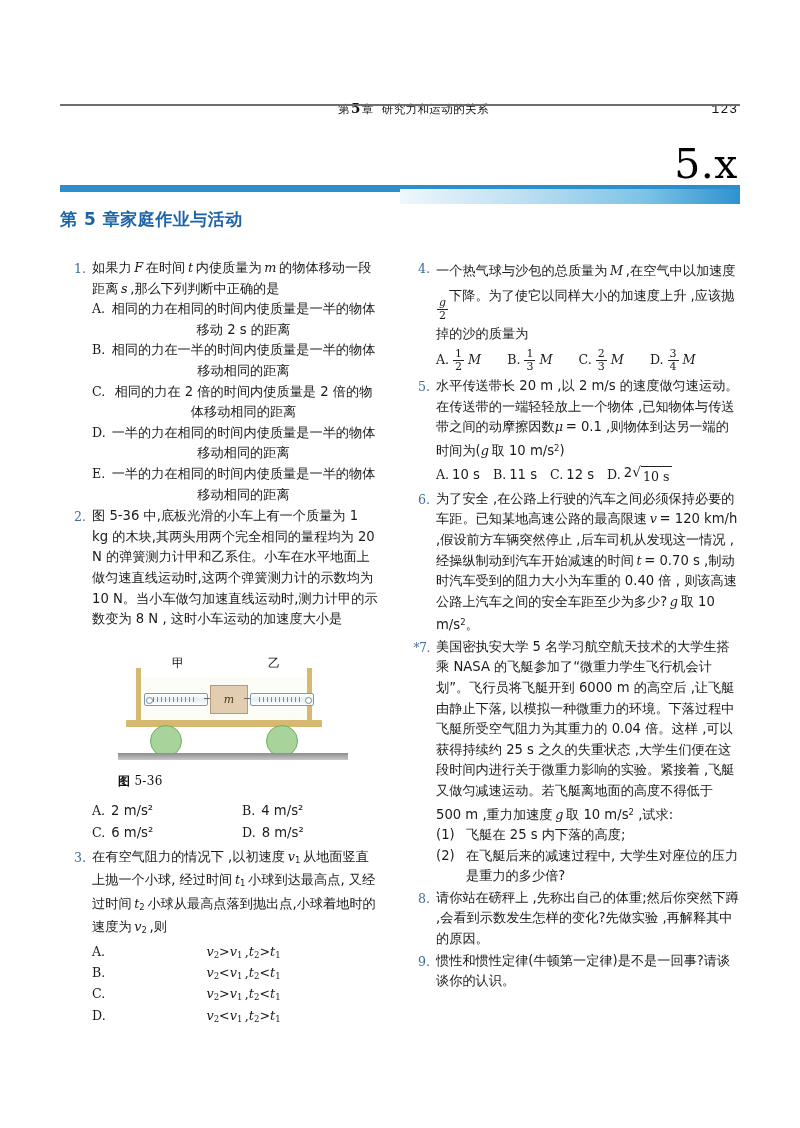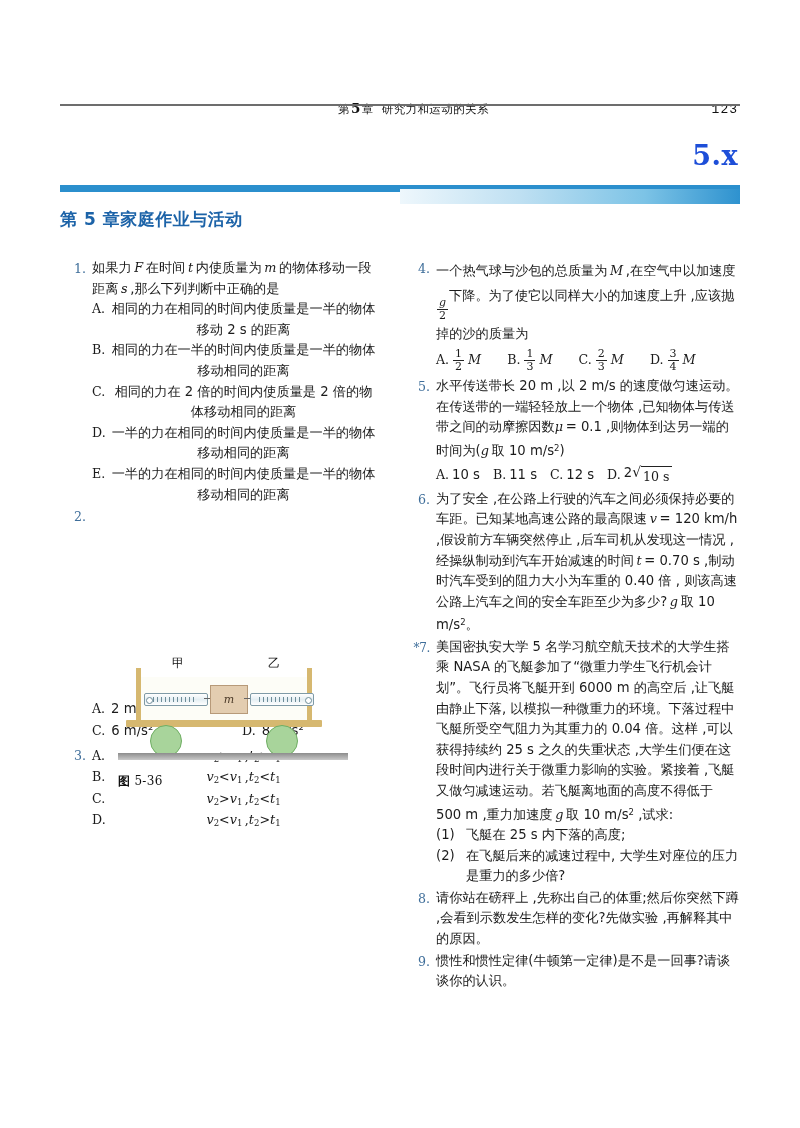--- a/index.html
+++ b/index.html
@@ -38,21 +38,21 @@
   }
   .runhead-rule{
     position:absolute;left:60px;right:60px;top:104px;
     height:1.6px;background:#6d6d6d;
   }
 
   
   .bignum{
     position:absolute;right:62px;top:140px;
     font-family:"DejaVu Serif","Liberation Serif",serif;
-    font-weight:bold;font-size:27px;color:#1d4ed8;
+    font-weight:normal;font-size:41px;color:#000000;
     letter-spacing:.5px;
   }
 
   
   .bluebar{
     position:absolute;left:60px;top:185px;width:680px;height:7px;
     background:#2b8fcd;
   }
   .bluegrad{
     position:absolute;left:400px;top:189px;width:340px;height:15px;
@@ -259,20 +259,23 @@
           <div class="opt">
             <span class="opt-k">E.</span>
             <span class="opt-t">一半的力在相同的时间内使质量是一半的物体移动相同的距离</span>
           </div>
         </div>
       </div>
     </div>
 
     <div class="q">
       <div class="q-num">2.</div>
+      <div class="q-body">
+        <p>图 5-36 中,底板光滑的小车上有一个质量为 1 kg 的木块,其两头用两个完全相同的量程均为 20 N 的弹簧测力计甲和乙系住。小车在水平地面上做匀速直线运动时,这两个弹簧测力计的示数均为 10 N。当小车做匀加速直线运动时,测力计甲的示数变为 8 N , 这时小车运动的加速度大小是</p>
+      </div>
     </div>
 
     <div style="height:166px"></div>
 
     <div class="q">
       <div class="q-num"></div>
       <div class="q-body">
         <div class="opts-grid">
           <div class="og">
             <span class="k">A.</span>
@@ -290,20 +293,21 @@
             <span class="k">D.</span>
             <span>8 m/s²</span>
           </div>
         </div>
       </div>
     </div>
 
     <div class="q">
       <div class="q-num">3.</div>
       <div class="q-body">
+        <p>在有空气阻力的情况下 ,以初速度 <span class="it">v</span><sub>1</sub> 从地面竖直上抛一个小球, 经过时间 <span class="it">t</span><sub>1</sub> 小球到达最高点, 又经过时间 <span class="it">t</span><sub>2</sub> 小球从最高点落到抛出点,小球着地时的速度为 <span class="it">v</span><sub>2</sub> ,则</p>
         <div class="opts" style="margin-top:2px;line-height:18.5px;">
           <div class="opt">
             <span class="opt-k">A.</span>
             <span class="opt-t rm"><span class="it">v</span><sub>2</sub>&gt;<span class="it">v</span><sub>1</sub> ,<span class="it">t</span><sub>2</sub>&gt;<span class="it">t</span><sub>1</sub></span>
           </div>
           <div class="opt">
             <span class="opt-k">B.</span>
             <span class="opt-t rm"><span class="it">v</span><sub>2</sub>&lt;<span class="it">v</span><sub>1</sub> ,<span class="it">t</span><sub>2</sub>&lt;<span class="it">t</span><sub>1</sub></span>
           </div>
           <div class="opt">

